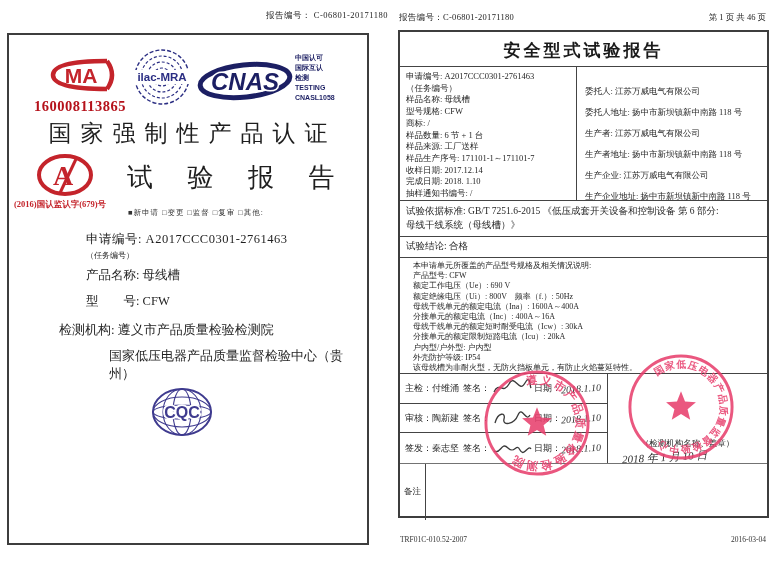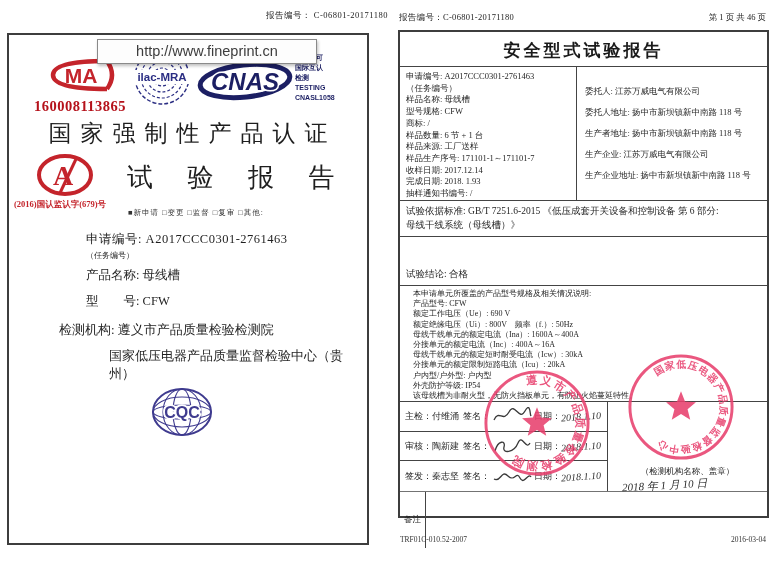--- a/index.html
+++ b/index.html
@@ -26,21 +26,21 @@
 
   
   .rp-report-no { left:399px; top:12px; font-size:8.5px; color:#222; letter-spacing:.3px; }
   .rp-page-info { left:660px; top:12px; width:106px; text-align:right; font-size:8.5px; color:#222; }
   #right-table { left:398px; top:30px; width:371px; height:488px; border:2px solid #3d3d3d; background:#fff; }
   .rt-title { height:35px; border-bottom:1px solid #444; text-align:center; font-size:17px; font-weight:bold; letter-spacing:3px; padding-top:7px; color:#1a1a1a; }
   .rt-info { height:134px; border-bottom:1px solid #444; display:flex; }
   .rt-info-left { width:177px; border-right:1px solid #444; padding:4px 5px 0 6px; font-size:8.5px; line-height:11.7px; color:#1f1f1f; }
   .rt-info-right { flex:1; padding:14px 4px 0 8px; font-size:8.5px; line-height:21px; color:#1f1f1f; }
   .rt-standard { height:36px; border-bottom:1px solid #444; padding:3px 6px 0 6px; font-size:9.5px; line-height:14px; color:#1f1f1f; }
-  .rt-conclusion { height:21px; border-bottom:1px solid #444; padding:3px 6px 0 6px; font-size:9.5px; color:#1f1f1f;margin-top:28px; }
+  .rt-conclusion { height:21px; border-bottom:1px solid #444; padding:3px 6px 0 6px; font-size:9.5px; color:#1f1f1f; }
   .rt-desc { height:116px; border-bottom:1px solid #444; padding:3px 6px 0 13px; font-size:8px; line-height:10.2px; color:#1f1f1f; }
   .rt-sign { height:90px; border-bottom:1px solid #737373; display:flex; }
   .sig-col { width:208px; border-right:1px solid #444; display:flex; flex-direction:column; }
   .sig-row { height:30px; display:flex; align-items:center; font-size:9px; padding:0 3px 0 5px; border-bottom:1px solid #444; color:#1f1f1f; white-space:nowrap; }
   .sig-row:last-child { border-bottom:none; }
   .sig-role { margin-right:4px; }
   .scribble { margin:0 2px; flex:0 0 auto; }
   .stamp-cell { flex:1; position:relative; }
   .stamp-caption { position:absolute; left:0; top:64px; width:100%; text-align:center; font-size:8.5px; color:#1f1f1f; }
   .hand { font-style:italic; color:#2f2f2f; display:inline-block; transform:rotate(-4deg); font-size:10px; }
@@ -89,21 +89,20 @@
   </div>
 
   <div class="abs cnas-lines">
     <div>中国认可</div>
     <div>国际互认</div>
     <div>检测</div>
     <div>TESTING</div>
     <div>CNASL1058</div>
   </div>
 
-  <div class="abs fineprint">http://www.fineprint.cn</div>
 
   <div class="abs cert-title">国家强制性产品认证</div>
 
   <div class="abs cal-wrap">
     <svg width="60" height="48" viewBox="0 0 60 48">
       <ellipse cx="30" cy="23" rx="26" ry="19" fill="none" stroke="#c4242b" stroke-width="4"></ellipse>
       <text x="28" y="33" text-anchor="middle" font-family="Liberation Serif, serif" font-size="28" font-weight="bold" fill="#c4242b">A</text>
       <line x1="41" y1="7" x2="25" y2="41" stroke="#c4242b" stroke-width="3"></line>
     </svg>
   </div>
@@ -142,26 +141,27 @@
     <div class="rt-info-left">
       <div>申请编号: A2017CCC0301-2761463</div>
       <div>（任务编号）</div>
       <div>样品名称: 母线槽</div>
       <div>型号规格: CFW</div>
       <div>商标: /</div>
       <div>样品数量: 6 节 + 1 台</div>
       <div>样品来源: 工厂送样</div>
       <div>样品生产序号: 171101-1～171101-7</div>
       <div>收样日期: 2017.12.14</div>
-      <div>完成日期: 2018. 1.93</div>
+      <div>完成日期: 2018. 1.10</div>
       <div>抽样通知书编号: /</div>
     </div>
     <div class="rt-info-right">
       <div>委托人: 江苏万威电气有限公司</div>
       <div>委托人地址: 扬中市新坝镇新中南路 118 号</div>
+      <div>生产者: 江苏万威电气有限公司</div>
       <div>生产者地址: 扬中市新坝镇新中南路 118 号</div>
       <div>生产企业: 江苏万威电气有限公司</div>
       <div>生产企业地址: 扬中市新坝镇新中南路 118 号</div>
     </div>
   </div>
 
   <div class="rt-standard">
     <div>试验依据标准: GB/T 7251.6-2015 《低压成套开关设备和控制设备 第 6 部分:</div>
     <div>母线干线系统（母线槽）》</div>
   </div>

